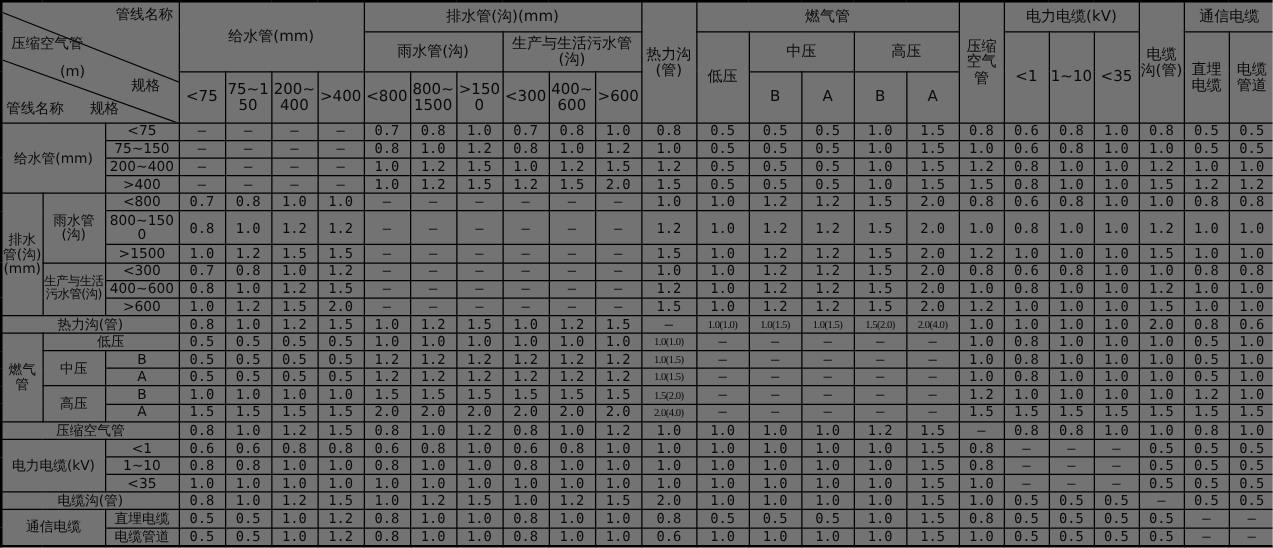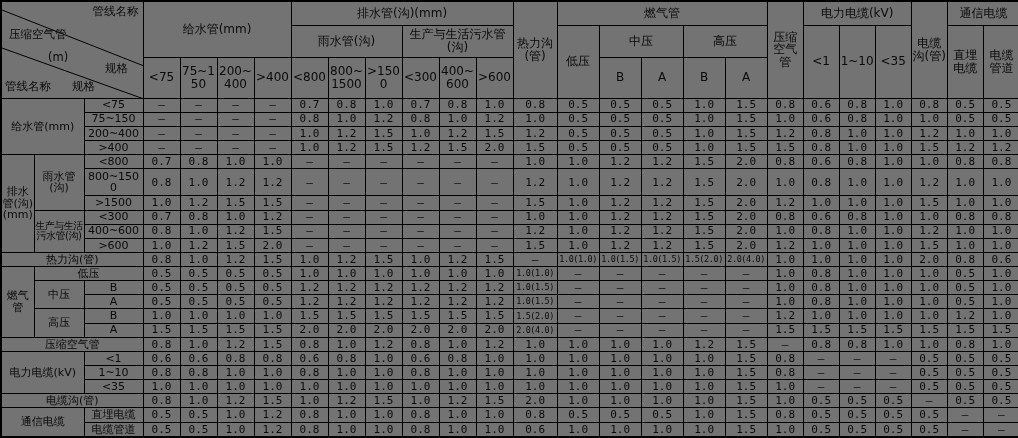--- a/index.html
+++ b/index.html
@@ -6,21 +6,21 @@
   *{box-sizing:border-box;}
   .wrap{width:1018px;height:438px;background:#737373;font-family:"DejaVu Sans",sans-serif;color:#0a0a0a;}
   table{border-collapse:collapse;table-layout:fixed;width:1018px;height:438px;border:2px solid #000;}
   td,th{border:1px solid #000;padding:0;text-align:center;vertical-align:middle;
         font-weight:normal;line-height:1.05;overflow:hidden;}
   th{font-size:12px;}
   th.wr, td.lbl{word-break:break-all;}
   td.lbl{font-size:11px;}
   td.lbl.tight{font-size:10px;letter-spacing:-0.5px;}
   td.val{font-size:11px;font-family:"DejaVu Sans Mono","DejaVu Sans",monospace;}
-  td.val.sm{font-size:8.5px;letter-spacing:-0.4px;}
+  td.val.sm{font-size:8.5px;letter-spacing:-0.4px;font-family:Liberation Serif, serif;}
   tr.h1{height:24px;} tr.h2{height:32px;} tr.h3{height:41px;}
   .corner{position:relative;padding:0;}
   .corner svg{position:absolute;left:0;top:0;}
   .corner span{position:absolute;font-size:11.5px;white-space:nowrap;}
   .c-top{right:4px;top:3px;}
   .c-mid{left:7px;top:26px;}
   .c-unit{left:46px;top:49px;}
   .c-spec{left:103px;top:60px;}
   .c-bl{left:3px;top:78px;}
   .c-bs{left:70px;top:78px;}

